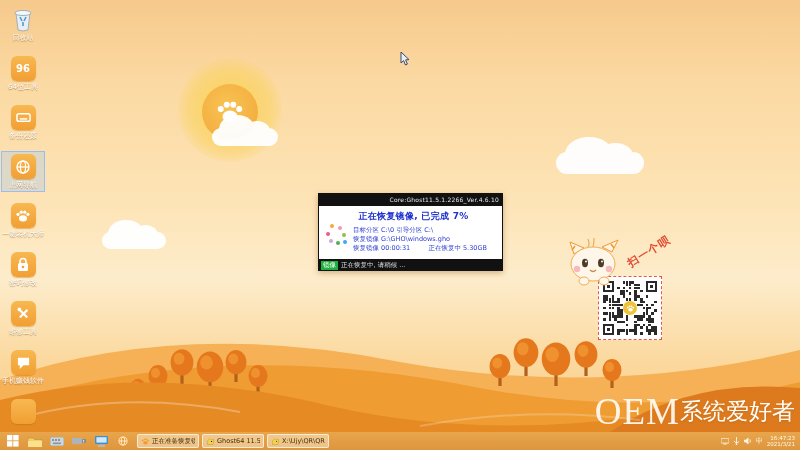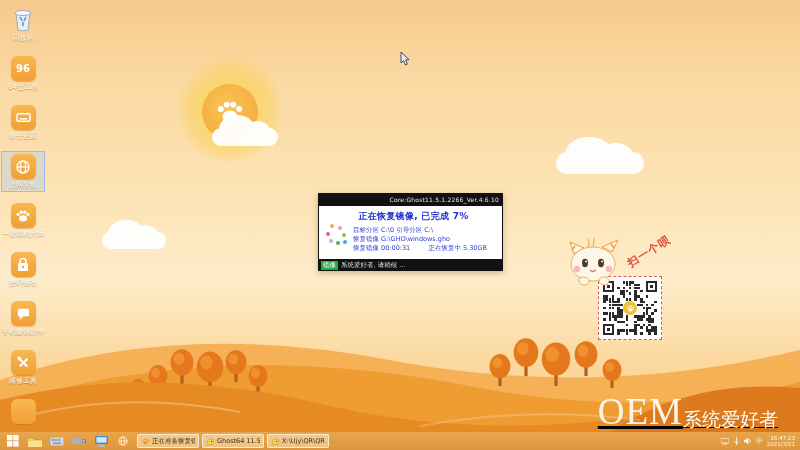--- a/index.html
+++ b/index.html
@@ -51,23 +51,23 @@
   #qr-wrap{position:absolute;left:598px;top:276px;background:#fff;padding:4px;border:1px dashed #e2574b;}
   #qr-modules{position:relative;width:54px;height:54px;background:#fff;}
   #qr-modules i{position:absolute;width:2.6px;height:2.6px;background:#2a2a2a;}
   .finder{position:absolute;width:11px;height:11px;border:2.5px solid #2a2a2a;box-sizing:border-box;background:#fff;}
   .finder:after{content:"";position:absolute;left:1.5px;top:1.5px;width:3px;height:3px;background:#2a2a2a;}
   #qr-paw{position:absolute;left:50%;top:50%;width:14px;height:14px;margin:-7px 0 0 -7px;border-radius:50%;
     background:#eec33a;display:flex;align-items:center;justify-content:center;box-shadow:0 0 0 1.5px #fff;}
   #qr-caption{position:absolute;left:625px;top:244px;color:#e2492f;font-size:11px;font-weight:bold;
     transform:rotate(-32deg);letter-spacing:1px;white-space:nowrap;}
   
-  #watermark{position:absolute;right:22px;bottom:17px;display:flex;align-items:flex-end;z-index:4;text-decoration:underline;}
+  #watermark{position:absolute;right:5px;bottom:17px;display:flex;align-items:center;z-index:4;}
   #watermark .oem{font-family:"Liberation Serif","DejaVu Serif",serif;font-size:37px;color:rgba(255,252,245,.92);letter-spacing:1px;}
-  #watermark .rest{font-size:19px;color:#fffdf8;text-shadow:0 1px 2px rgba(150,80,10,.3);}
+  #watermark .rest{font-size:23px;color:#fffdf8;text-shadow:0 1px 2px rgba(150,80,10,.3);}
   
   #taskbar{position:absolute;left:0;bottom:0;width:800px;height:18px;z-index:9;
     background:linear-gradient(180deg,rgba(231,163,72,.93),rgba(219,146,56,.93));
     display:flex;align-items:center;padding:0 2px;box-sizing:border-box;}
   .tbicon{width:22px;height:16px;display:flex;align-items:center;justify-content:center;}
   .taskbtn{height:14px;width:62px;margin-left:3px;display:flex;align-items:center;gap:2px;padding:0 3px;box-sizing:border-box;
     background:rgba(252,232,195,.55);border:1px solid rgba(255,255,255,.65);border-radius:2px;overflow:hidden;}
   .taskbtn span{font-size:6.5px;color:#41300f;white-space:nowrap;overflow:hidden;}
   #tray{margin-left:auto;display:flex;align-items:center;gap:4px;padding-right:3px;}
   #tray .tico{color:#fff7e8;font-size:7px;line-height:7px;}
@@ -196,36 +196,36 @@
           <rect x="2" y="6" width="10" height="8" rx="1.5" fill="#fff"></rect>
           <path d="M4,6 V4.5 A3,3 0 0 1 10,4.5 V6" fill="none" stroke="#fff" stroke-width="1.6"></path>
           <circle cx="7" cy="10" r="1.3" fill="#f1a238"></circle>
         </svg>
       </div>
       <span class="dlabel">密码修改</span>
     </div>
 
     <div class="dicon">
       <div class="appicon">
-        <svg width="15" height="14" viewBox="0 0 16 15">
-          <path d="M2,2 H14 V10 H8 L4,14 V10 H2 Z" fill="#fff"></path>
-        </svg>
-      </div>
-      <span class="dlabel">手机赚钱软件</span>
-    </div>
-
-    <div class="dicon">
-      <div class="appicon">
         <svg width="15" height="15" viewBox="0 0 16 16">
           <rect x="2" y="7" width="12" height="2.4" rx="1.2" fill="#fff" transform="rotate(45 8 8)"></rect>
           <rect x="2" y="7" width="12" height="2.4" rx="1.2" fill="#fff" transform="rotate(-45 8 8)"></rect>
           <circle cx="3.6" cy="3.6" r="2" fill="#fff"></circle>
         </svg>
       </div>
       <span class="dlabel">维修工具</span>
+    </div>
+
+    <div class="dicon">
+      <div class="appicon">
+        <svg width="15" height="14" viewBox="0 0 16 15">
+          <path d="M2,2 H14 V10 H8 L4,14 V10 H2 Z" fill="#fff"></path>
+        </svg>
+      </div>
+      <span class="dlabel">手机赚钱软件</span>
     </div>
 
     <div class="dicon">
       <div class="appicon">
         
       </div>
 
     </div>
   </div>
 
@@ -247,21 +247,21 @@
       <div class="gline">目标分区 C:\0  引导分区 C:\</div>
       <div class="gline">恢复镜像 G:\GHO\windows.gho</div>
       <div class="gline">
         <span>恢复镜像 00:00:31</span>
         <span style="display:inline-block;width:14px;"></span>
         <span>正在恢复中 5.30GB</span>
       </div>
     </div>
     <div id="ghost-status">
       <span class="badge">镜像</span>
-      <span class="stext">系统爱好者, 请稍候 ...</span>
+      <span class="stext">正在恢复中, 请稍候 ...</span>
     </div>
   </div>
 
   <svg width="62" height="48" viewBox="0 0 62 48" style="position:absolute;left:564px;top:238px;z-index:3;">
     <path d="M10,16 L6,4 L20,10 Z" fill="#fdf3e0" stroke="#ef9930" stroke-width="1"></path>
     <path d="M48,14 L54,2 L38,9 Z" fill="#fdf3e0" stroke="#ef9930" stroke-width="1"></path>
     <path d="M8,12 L11,8 M50,10 L47,6" stroke="#ef9930" stroke-width="1.5"></path>
     <ellipse cx="29" cy="26" rx="22" ry="17" fill="#fdf6e9" stroke="#f0ad55" stroke-width="1"></ellipse>
     <path d="M24,1 Q26,6 24,9 M30,0 Q30,6 29,9" stroke="#f0ad55" stroke-width="1.2" fill="none"></path>
     <ellipse cx="21" cy="25" rx="3" ry="4.2" fill="#4e3a28"></ellipse>

